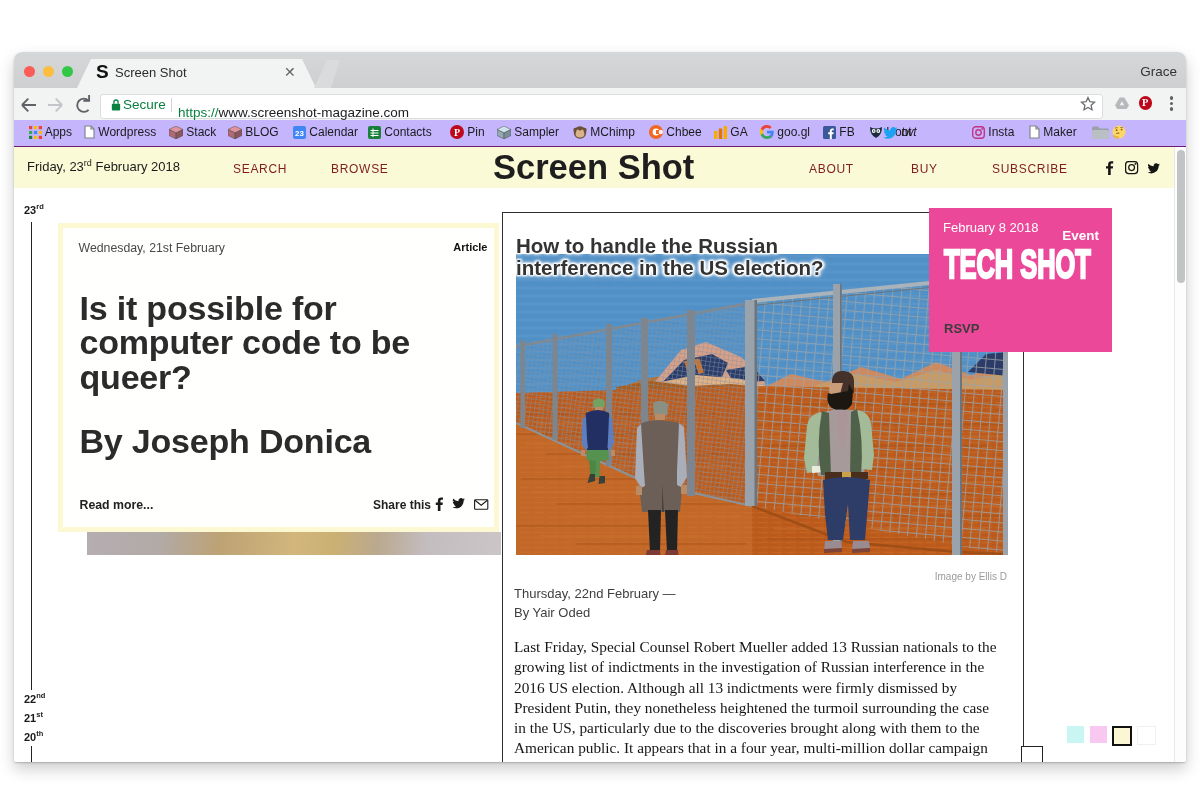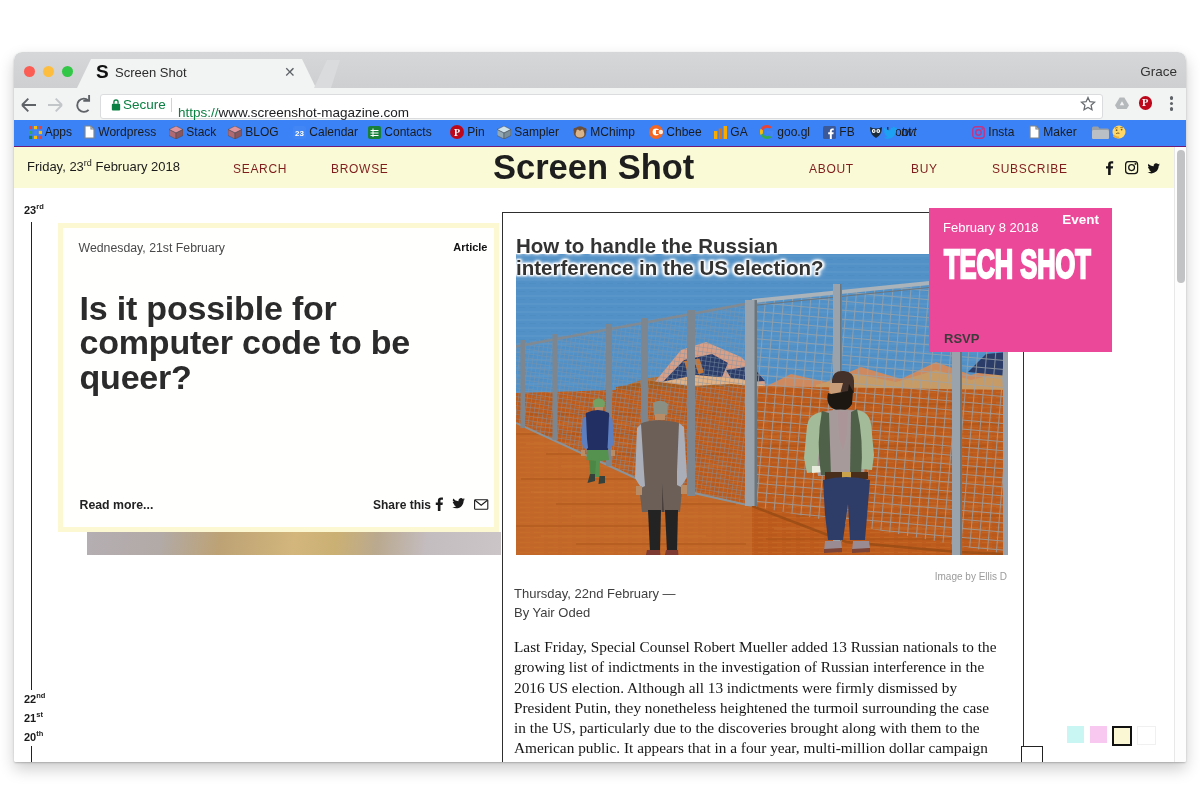--- a/index.html
+++ b/index.html
@@ -18,21 +18,21 @@
        clip-path:polygon(0 100%,14px 0,calc(100% - 14px) 0,100% 100%);}
   .newtab{position:absolute;left:300px;top:8px;width:26px;height:28px;background:#dadbdd;
        clip-path:polygon(0 100%,13px 0,100% 0,calc(100% - 9px) 100%);}
   .tabtitle{position:absolute;left:101px;top:13px;font-size:13px;color:#2c2c2c;}
   .favS{position:absolute;left:82px;top:9px;font-size:19px;font-weight:bold;color:#111;}
   .tabx{position:absolute;left:270px;top:12px;font-size:14px;color:#5f6368;}
   .grace{position:absolute;right:9px;top:12px;font-size:13.5px;color:#333;}
   .toolbar{position:absolute;left:0;top:36px;width:1172px;height:32px;background:#f2f3f3;}
   .urlbar{position:absolute;left:86px;top:42px;width:1001px;height:23px;background:#fff;
           border:1px solid #dadcde;border-radius:3px;}
-  .bmbar{position:absolute;left:0;top:68px;width:1172px;height:26px;background:#3b82f6;
+  .bmbar{position:absolute;left:0;top:68px;width:1172px;height:26px;background:#c4b5fd;
          border-bottom:2px solid #701a75;}
   .bm{position:absolute;top:5px;height:16px;font-size:12px;color:#1b1b1b;white-space:nowrap;}
   .bmi{display:inline-block;vertical-align:-3px;}
   
   .page{position:absolute;left:0;top:95px;width:1172px;height:615px;background:#fff;}
   .yhead{position:absolute;left:0;top:0;width:1172px;height:41px;background:#fafad6;}
   .navlink{font-size:12px;letter-spacing:0.7px;color:#7f1d1d;}
   .logo{position:absolute;left:479px;top:1px;font-size:34.5px;font-weight:bold;color:#1e1e1e;}
   
   .tl{font-size:11px;font-weight:bold;color:#1a1a1a;}
@@ -250,20 +250,21 @@
     <div class="abs tl" style="left:10px;top:563px;">21<sup>st</sup></div>
     <div class="abs tl" style="left:10px;top:582px;">20<sup>th</sup></div>
     <div class="abs" style="left:17px;top:599px;width:1.3px;height:16px;background:#222;"></div>
 
     <div class="goldstrip"></div>
 
     <div class="card">
       <div class="cdate">Wednesday, 21st February</div>
       <div class="ctag">Article</div>
       <div class="chead">Is it possible for<br>computer code to be<br>queer?</div>
+      <div class="cby">By Joseph Donica</div>
       <div class="cread">Read more...</div>
       <div class="cshare">Share this</div>
       <svg class="abs" style="left:372px;top:269px;" width="55" height="15" viewBox="0 0 55 15">
         <path d="M4.4 15 V8.1 h2.3 l.35-2.7 H4.4 V3.7 c0-.78.22-1.3 1.34-1.3 h1.43 V0 C6.9 0 6.03-.06 5.02-.06 2.95-.06 1.5 1.2 1.5 3.5 v1.9 H-.8 v2.7 H1.5 V15 z" transform="translate(1.5,0.6) scale(0.9)" fill="#1a1a1a"></path>
         <path d="M24 2.1 c-.75.33-1.55.56-2.4.66 a4.2 4.2 0 0 0 1.84-2.3 c-.8.47-1.7.8-2.64 1 a4.17 4.17 0 0 0-7.2 2.85 c0 .33.03.65.1.96 A11.8 11.8 0 0 1 5.1.95 a4.16 4.16 0 0 0 1.3 5.56 c-.7-.02-1.33-.2-1.9-.52 v.05 c0 2 1.44 3.7 3.35 4.1 -.35.1-.72.14-1.1.14 -.27 0-.53-.02-.8-.07 a4.18 4.18 0 0 0 3.9 2.9 8.4 8.4 0 0 1-6.2 1.74 11.8 11.8 0 0 0 6.4 1.87 c7.68 0 11.9-6.36 11.9-11.88 l-.01-.54 A8.5 8.5 0 0 0 24 2.1z" transform="translate(15,1) scale(0.62)" fill="#1a1a1a"></path>
         <g transform="translate(39,2.2)">
             <rect x="0.6" y="0.6" width="13.2" height="9.4" rx="0.8" fill="none" stroke="#1a1a1a" stroke-width="1.1"></rect>
             <path d="M1 1 L7.2 6 L13.4 1" fill="none" stroke="#1a1a1a" stroke-width="1.1"></path>
           </g>
       </svg>
@@ -389,23 +390,23 @@
     </svg>
     </div>
 
     <div class="ahead">How to handle the Russian<br>interference in the US election?</div>
     <div class="credit">Image by Ellis D</div>
     <div class="adate">Thursday, 22nd February —<br>By Yair Oded</div>
     <div class="abody">Last Friday, Special Counsel Robert Mueller added 13 Russian nationals to the<br>growing list of indictments in the investigation of Russian interference in the<br>2016 US election. Although all 13 indictments were firmly dismissed by<br>President Putin, they nonetheless heightened the turmoil surrounding the case<br>in the US, particularly due to the discoveries brought along with them to the<br>American public. It appears that in a four year, multi-million dollar campaign</div>
 
     <div class="ebox">
       <div class="abs" style="left:14px;top:12px;font-size:13px;">February 8 2018</div>
-      <div class="abs" style="right:13px;top:4px;font-size:13.5px;font-weight:bold;">Event</div>
+      <div class="abs" style="right:13px;top:20px;font-size:13.5px;font-weight:bold;">Event</div>
       <div class="abs" style="left:15px;top:33px;font-size:41px;font-weight:bold;-webkit-text-stroke:2.4px #fff;transform:scaleX(0.62);transform-origin:0 0;white-space:nowrap;">TECH SHOT</div>
-      <div class="abs" style="left:15px;top:123px;font-size:13px;font-weight:bold;color:#3c3c3c;">RSVP</div>
+      <div class="abs" style="left:15px;top:113px;font-size:13px;font-weight:bold;color:#3c3c3c;">RSVP</div>
     </div>
 
     <div class="abs" style="left:1007px;top:599px;width:20px;height:20px;border:1.5px solid #222;background:#fff;"></div>
     <div class="sw" style="left:1052.5px;background:#c9f6f3;"></div>
     <div class="sw" style="left:1075.5px;background:#f8c8f1;"></div>
     <div class="sw" style="left:1097.5px;width:16px;height:16px;background:#fbf7d4;border:2px solid #111;"></div>
     <div class="sw" style="left:1122.5px;background:#fff;border:1px solid #f0f0f0;"></div>
   </div>
 
   <div class="sbtrack"></div>

